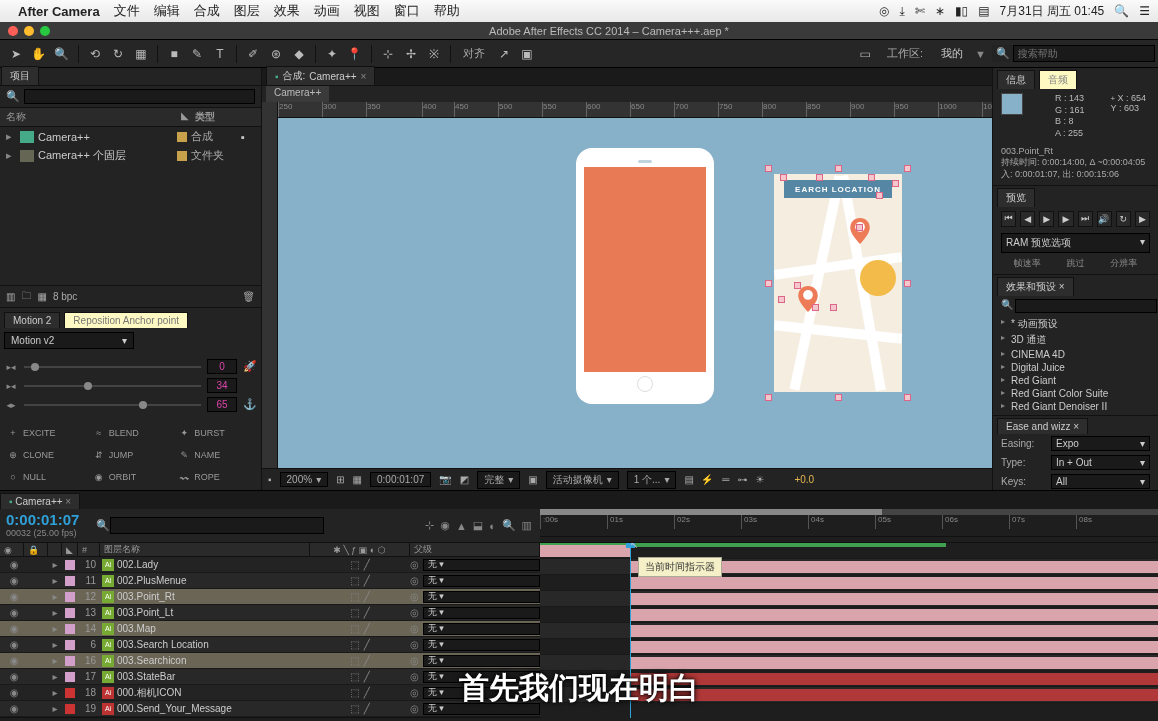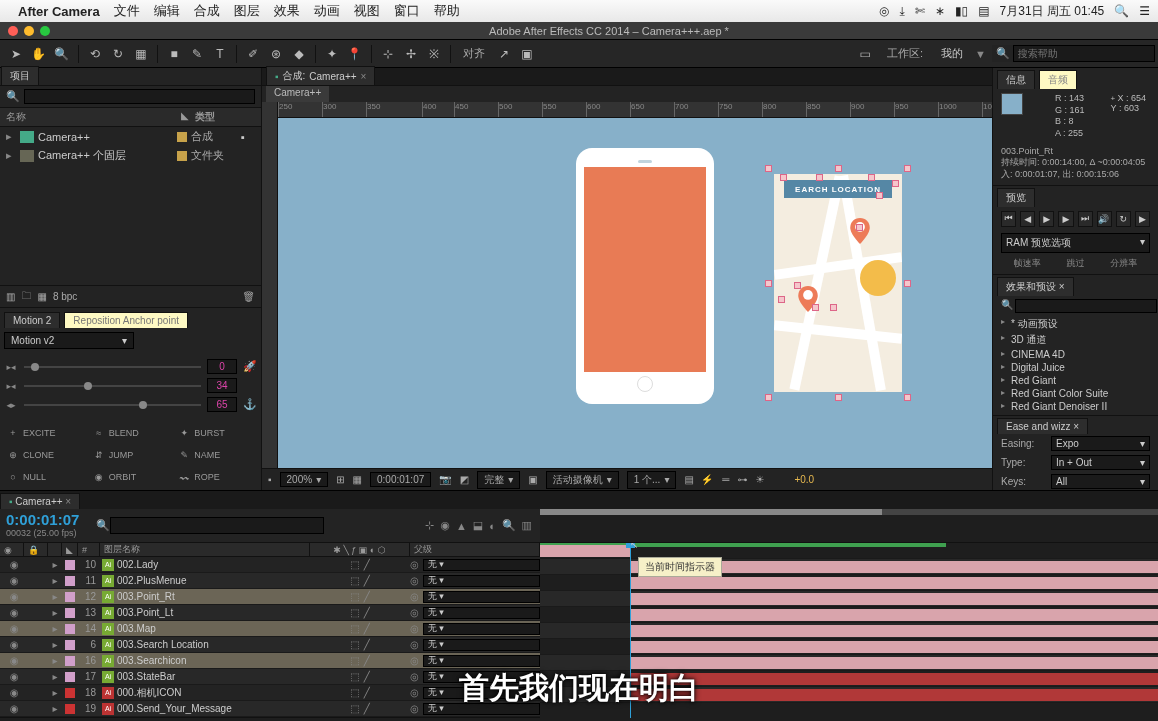--- a/index.html
+++ b/index.html
@@ -581,20 +581,31 @@
       <span>◉</span>
       <span>▲</span>
       <span>⬓</span>
       <span>◐</span>
       <span>🔍</span>
       <span>▥</span>
     </div>
     <div class="tl-time-ruler">
       <div class="workarea" style="left:0; right:0;"></div>
       <div class="workarea-inner"></div>
+      <div class="timeline-ruler" id="time-ruler" style="height:22px; margin-top:6px; background:transparent;">
+          <div class="t-tick" style="left: 0px;">:00s</div>
+          <div class="t-tick" style="left: 67px;">01s</div>
+          <div class="t-tick" style="left: 134px;">02s</div>
+          <div class="t-tick" style="left: 201px;">03s</div>
+          <div class="t-tick" style="left: 268px;">04s</div>
+          <div class="t-tick" style="left: 335px;">05s</div>
+          <div class="t-tick" style="left: 402px;">06s</div>
+          <div class="t-tick" style="left: 469px;">07s</div>
+          <div class="t-tick" style="left: 536px;">08s</div>
+        </div>
     </div>
   </div>
   <div class="tl-body">
     <div class="tl-left">
       <div class="tl-col-header">
         <div class="hc" style="width:24px;">◉</div>
         <div class="hc" style="width:24px;">🔒</div>
         <div class="hc" style="width:14px;"></div>
         <div class="hc" style="width:16px;">◣</div>
         <div class="hc" style="width:22px;">#</div>

